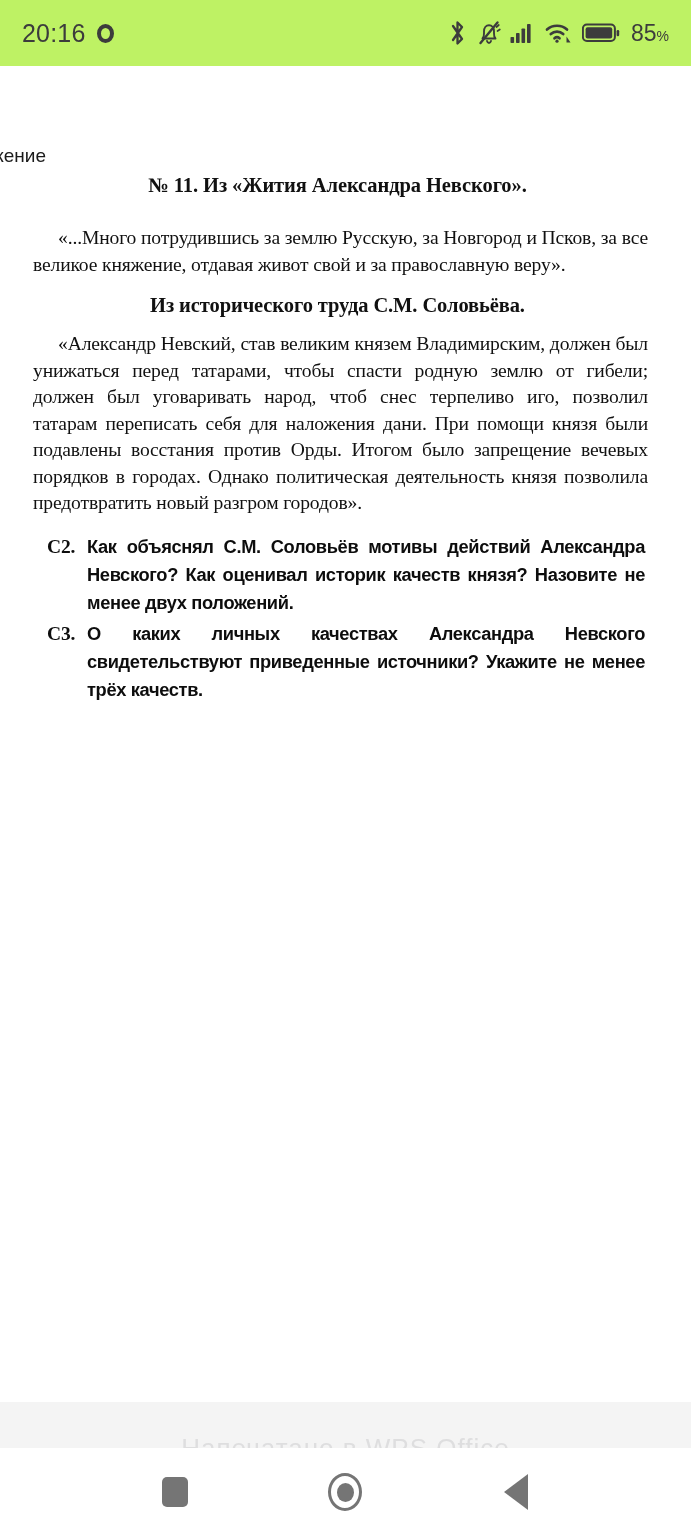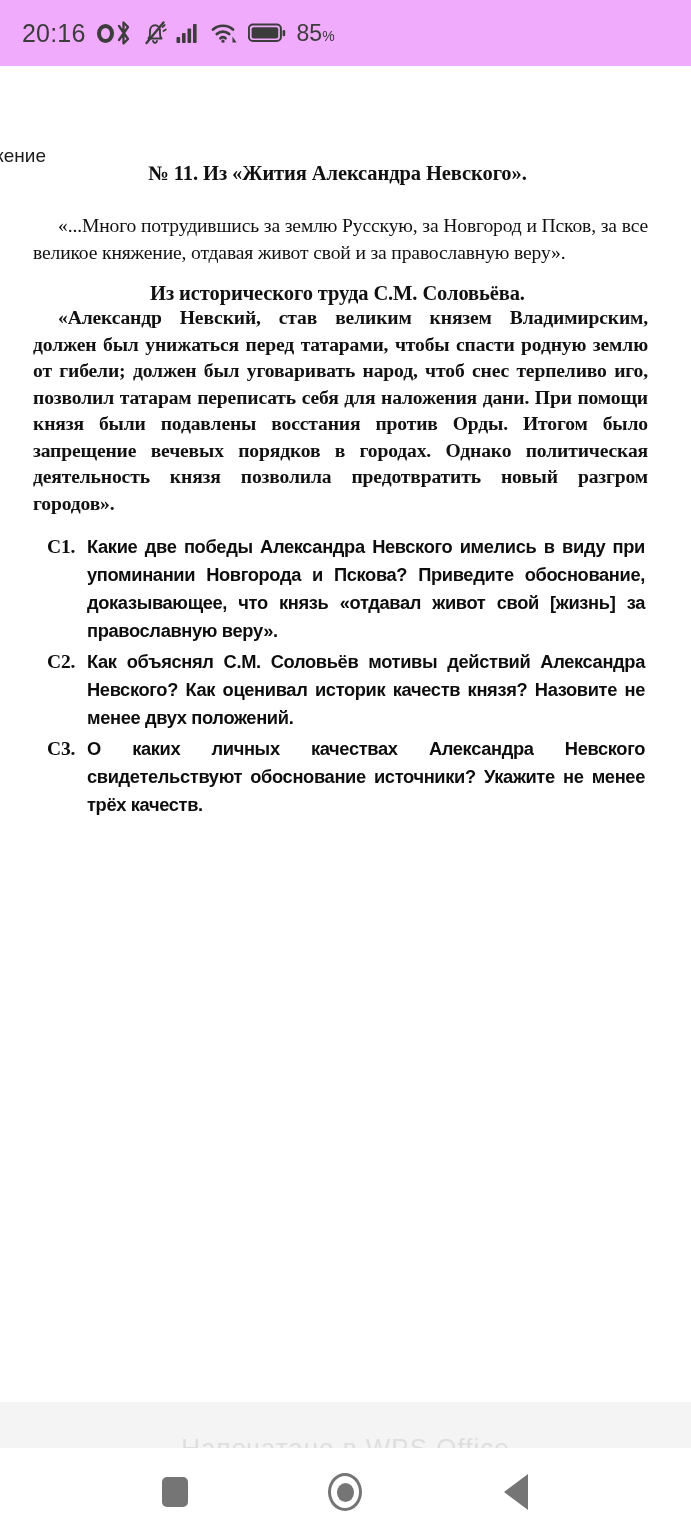--- a/index.html
+++ b/index.html
@@ -12,23 +12,24 @@
     background: #ffffff;
     font-family: "Liberation Sans", sans-serif;
     overflow: hidden;
     position: relative;
   }
 
   
   .status-bar {
     height: 66px;
     width: 100%;
-    background: #f0abfc;
-    display: flex;
-    align-items: center;
+    background: #bef264;
+    display: flex;
+    align-items: center;
+    justify-content: space-between;
     padding: 0 22px;
     box-sizing: border-box;
   }
   .status-left {
     display: flex;
     align-items: center;
     gap: 11px;
   }
   .status-clock {
     font-size: 25px;
@@ -75,21 +76,21 @@
     top: 79px;
     left: -9px;
     font-family: "Liberation Sans", sans-serif;
     font-size: 19px;
     color: #1a1a1a;
     white-space: nowrap;
   }
 
   .doc-body {
     position: absolute;
-    top: 96px;
+    top: 108px;
     left: 0;
     width: 675px;
   }
 
   .doc-heading {
     text-align: center;
     font-family: "Liberation Serif", serif;
     font-weight: bold;
     font-size: 20.5px;
     color: #111111;
@@ -105,21 +106,21 @@
     font-size: 19.6px;
     line-height: 26.5px;
     color: #111111;
     text-align: justify;
     margin: 0;
     padding: 0 27px 0 33px;
     text-indent: 25px;
     letter-spacing: -0.15px;
   }
   .para-1 { margin-top: 28px; }
-  .para-2 { margin-top: 0; font-weight: bold; }
+  .para-2 { margin-top: 14px; }
 
   .question-list {
     margin: 16px 0 0 0;
     padding: 0;
     list-style: none;
   }
   .question-item {
     display: flex;
     align-items: flex-start;
     padding: 0 30px 0 47px;
@@ -288,30 +289,26 @@
     <h2 class="doc-heading heading-1">№ 11. Из «Жития Александра Невского».</h2>
 
     <p class="doc-para para-1">«...Много потрудившись за землю Русскую, за Новгород и Псков, за все великое княжение, отдавая живот свой и за православную веру».</p>
 
     <h2 class="doc-heading heading-2">Из исторического труда С.М. Соловьёва.</h2>
 
     <p class="doc-para para-2">«Александр Невский, став великим князем Владимирским, должен был унижаться перед татарами, чтобы спасти родную землю от гибели; должен был уговаривать народ, чтоб снес терпеливо иго, позволил татарам переписать себя для наложения дани. При помощи князя были подавлены восстания против Орды. Итогом было запрещение вечевых порядков в городах. Однако политическая деятельность князя позволила предотвратить новый разгром городов».</p>
 
     <ul class="question-list">
       <li class="question-item">
-        <span class="q-label">C1.</span>
-        <span class="q-text">Какие две победы Александра Невского имелись в виду при упоминании Новгорода и Пскова? Приведите обоснование, доказывающее, что князь «отдавал живот свой [жизнь] за православную веру».</span>
-      </li>
-      <li class="question-item">
         <span class="q-label">C2.</span>
         <span class="q-text">Как объяснял С.М. Соловьёв мотивы действий Александра Невского? Как оценивал историк качеств князя? Назовите не менее двух положений.</span>
       </li>
       <li class="question-item">
         <span class="q-label">C3.</span>
-        <span class="q-text">О каких личных качествах Александра Невского свидетельствуют обоснование источники? Укажите не менее трёх качеств.</span>
+        <span class="q-text">О каких личных качествах Александра Невского свидетельствуют приведенные источники? Укажите не менее трёх качеств.</span>
       </li>
     </ul>
 
   </div>
 </div>
 
 <div class="footer-band"></div>
 <div class="footer-watermark">
   <span>Напечатано в WPS Office</span>
 </div>

